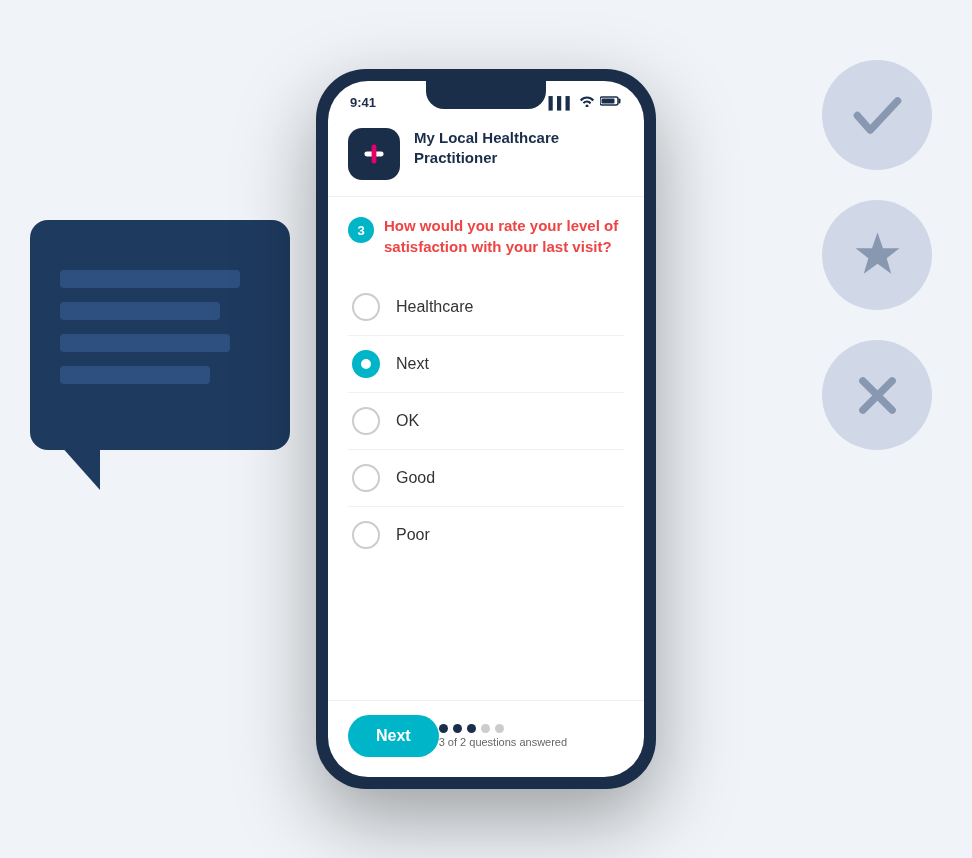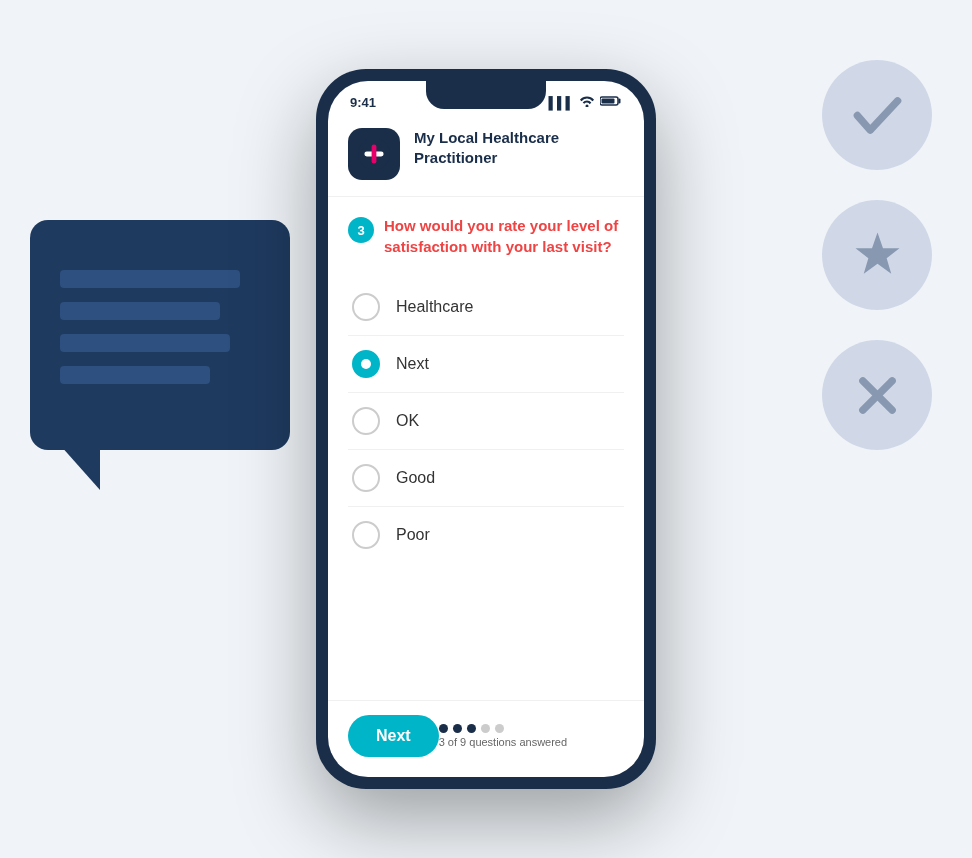--- a/index.html
+++ b/index.html
@@ -386,19 +386,19 @@
       <div class="survey-footer">
         <button class="next-button">Next</button>
         <div class="footer-info">
           <div class="progress-dots">
             <div class="dot active"></div>
             <div class="dot active"></div>
             <div class="dot active"></div>
             <div class="dot"></div>
             <div class="dot"></div>
           </div>
-          <span class="progress-text">3 of 9 questions answered</span>
+          <span class="progress-text">3 of 2 questions answered</span>
         </div>
       </div>
 
     </div>
   </div>
 </div>
 
 </body></html>

